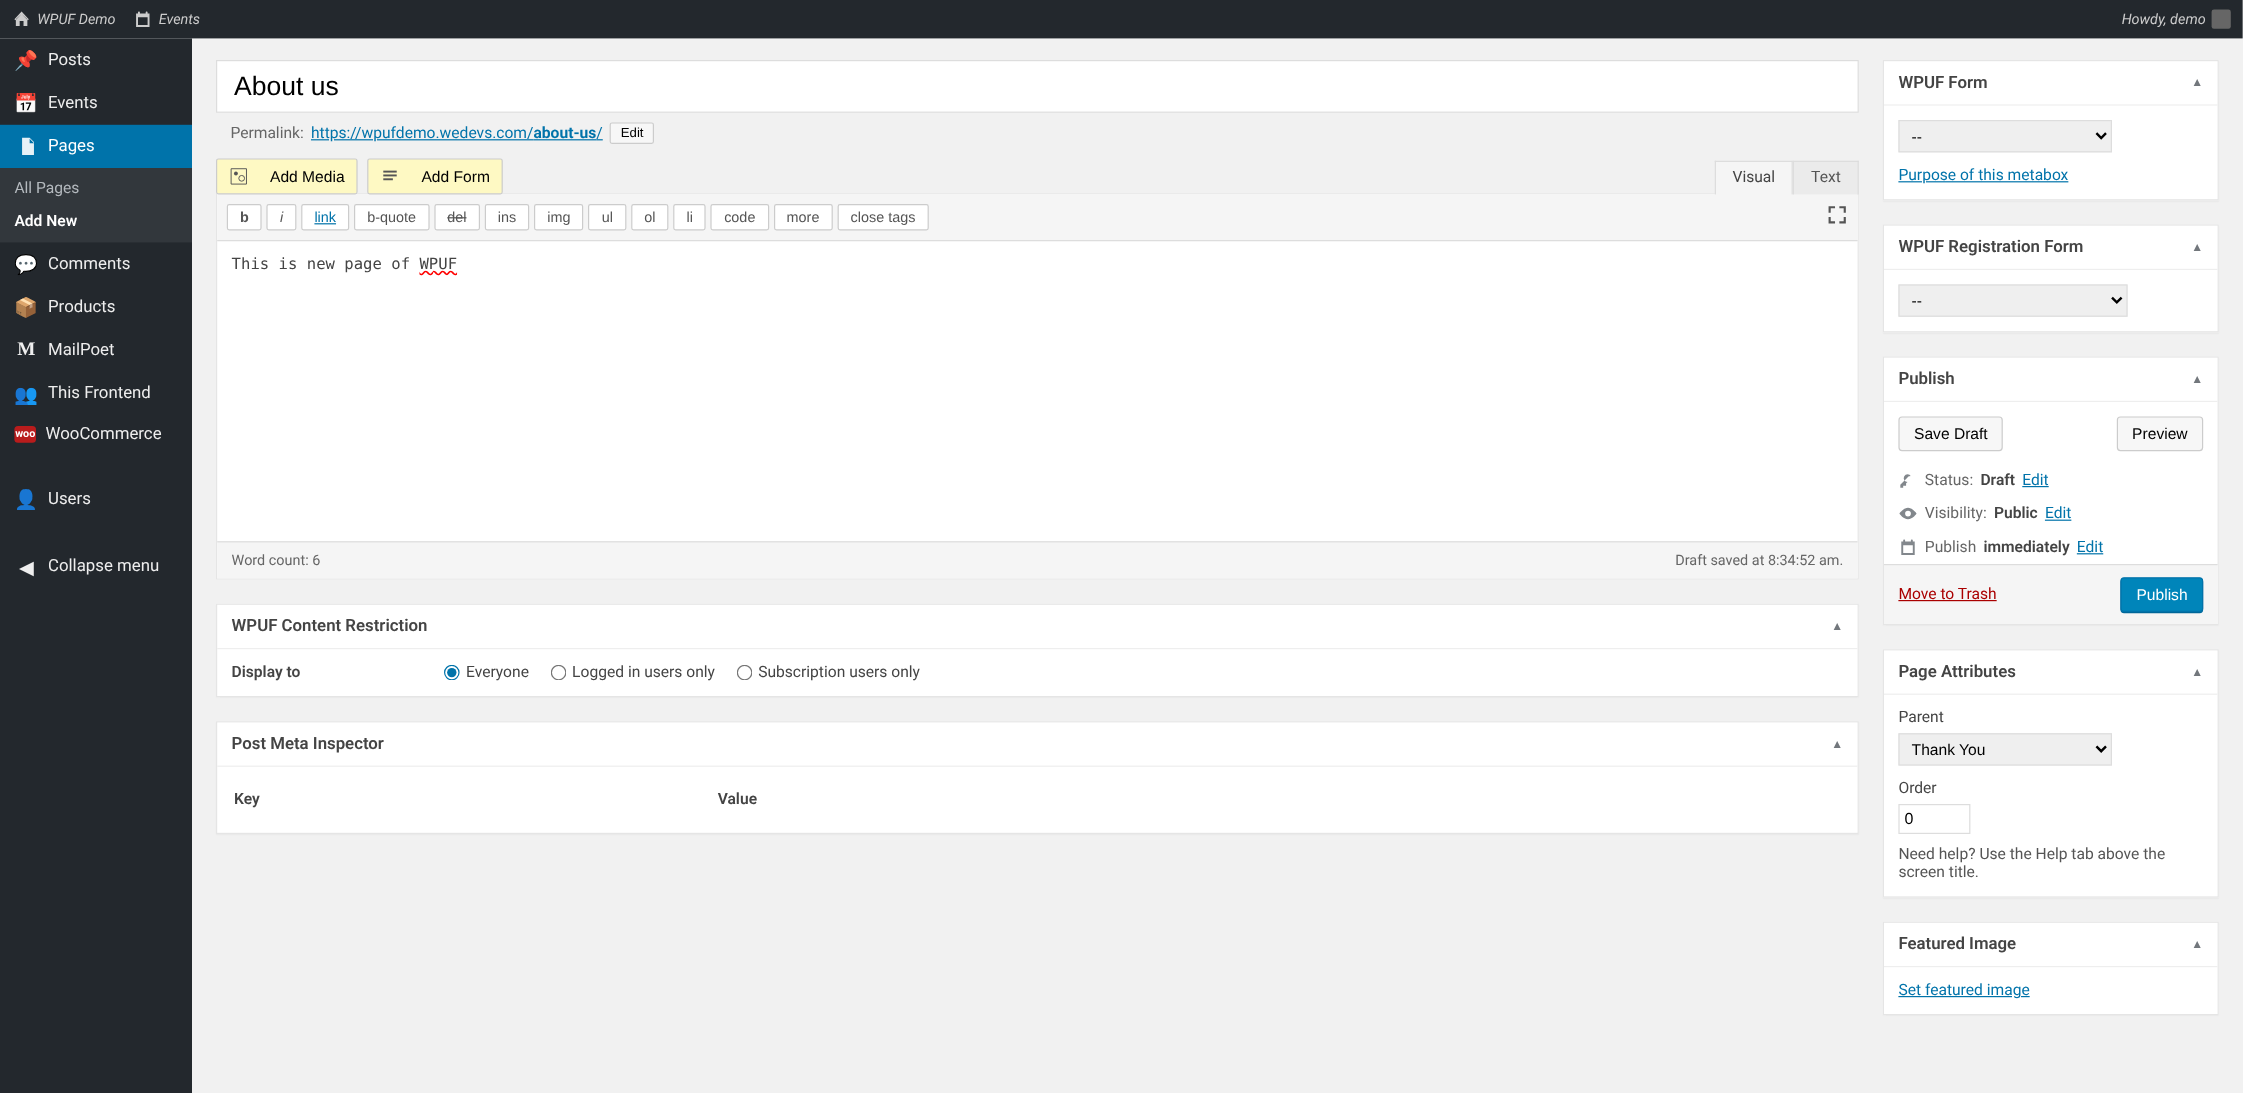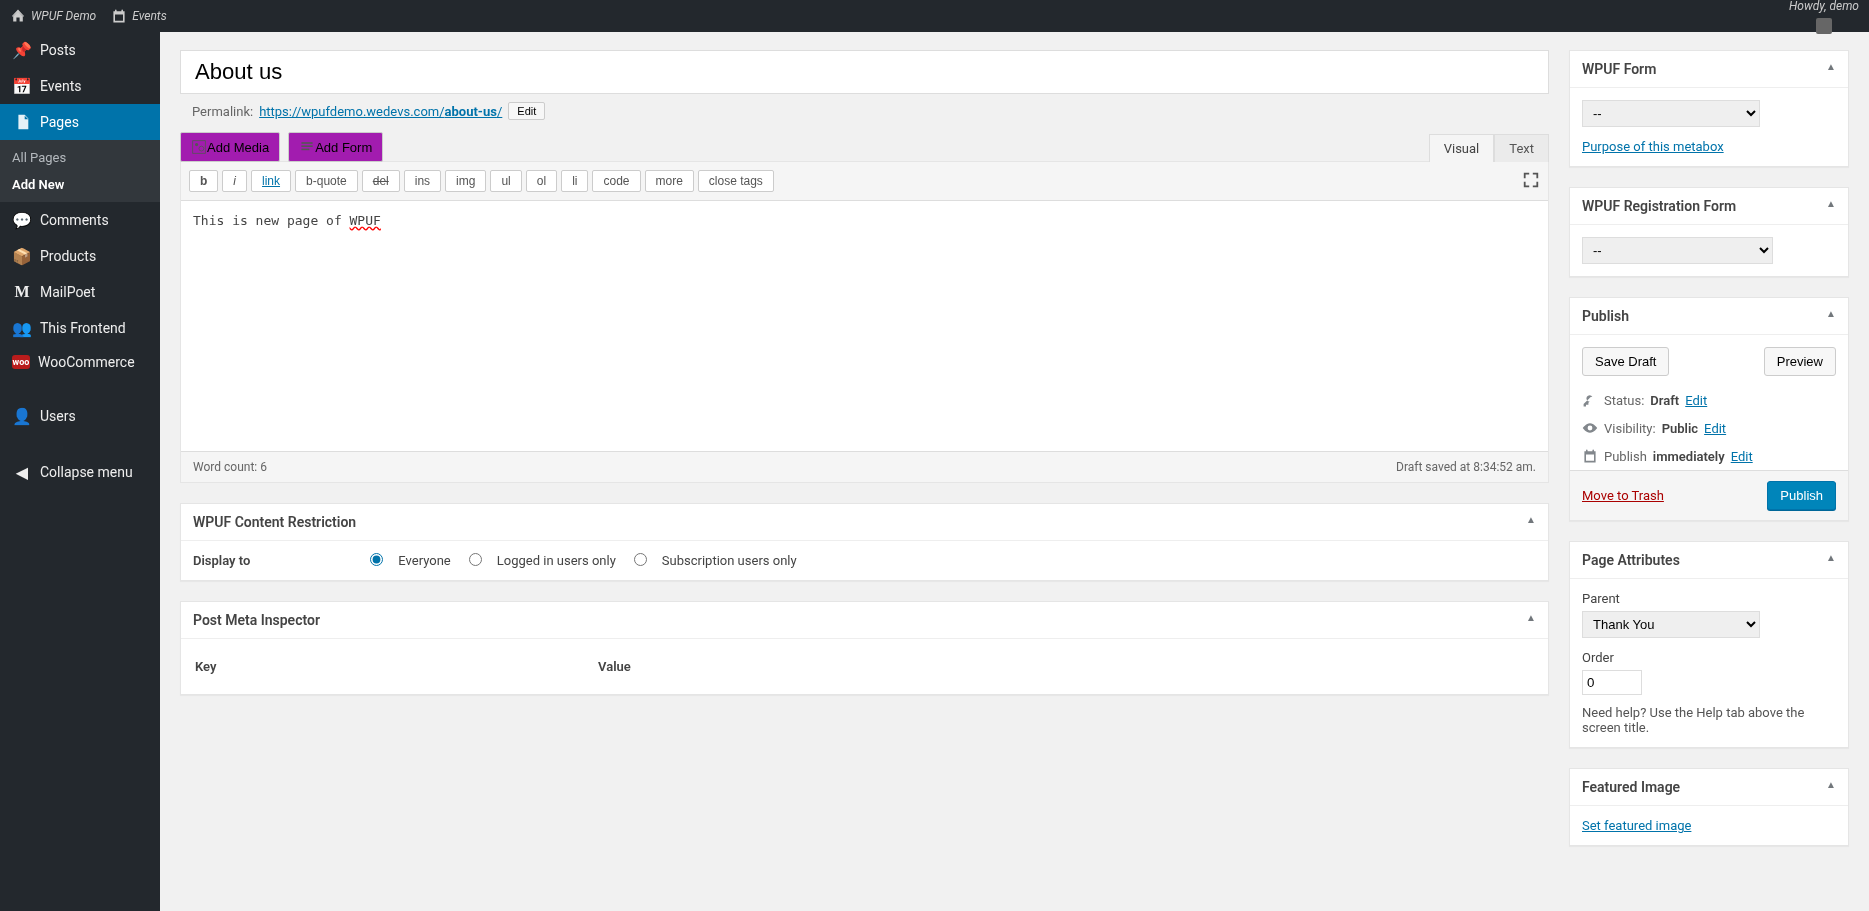--- a/index.html
+++ b/index.html
@@ -1,20 +1,20 @@
 <!DOCTYPE html>
 <html><head>
 <meta charset="utf-8">
 <style>
 * { margin: 0; padding: 0; box-sizing: border-box; }
 body { font-family: -apple-system, BlinkMacSystemFont, "Segoe UI", Roboto, sans-serif; font-size: 13px; color: #444; background: #f1f1f1; }
 .toolbar { background: #23282d; color: #ccc; height: 32px; display: flex; align-items: center; justify-content: space-between; padding: 0 10px; font-size: 12px; font-style: italic; }
 .toolbar-left { display: flex; align-items: center; gap: 15px; }
 .toolbar-item { display: flex; align-items: center; gap: 5px; cursor: pointer; }
-.toolbar-right { display: flex; align-items: center; gap: 5px; flex-direction: column; }
+.toolbar-right { display: flex; align-items: center; gap: 5px; }
 
 .layout { display: flex; }
 .sidebar { width: 160px; background: #23282d; color: #eee; min-height: calc(100vh - 32px); }
 .menu-item { display: flex; align-items: center; gap: 8px; padding: 8px 12px; cursor: pointer; font-size: 14px; color: #eee; }
 .menu-item.active { background: #0073aa; color: #fff; position: relative; }
 .menu-item.active::after { content: ''; position: absolute; right: -8px; top: 50%; transform: translateY(-50%); border: 8px solid transparent; border-right-color: #f1f1f1; }
 .submenu { background: #32373c; padding: 4px 0; }
 .submenu-item { padding: 6px 12px; font-size: 13px; color: #b4b9be; cursor: pointer; }
 .submenu-item.current { color: #fff; font-weight: 600; }
 .menu-icon { width: 20px; height: 20px; display: inline-flex; align-items: center; justify-content: center; font-size: 16px; }
@@ -23,43 +23,43 @@
 .main-area { flex: 1; padding: 18px 20px; display: flex; gap: 20px; }
 .content-col { flex: 1; min-width: 0; }
 .side-col { width: 280px; }
 
 .title-input { width: 100%; font-size: 1.7em; padding: 8px 14px; border: 1px solid #ddd; background: #fff; font-weight: 400; outline: none; height: auto; }
 .permalink-row { margin: 8px 12px 12px; font-size: 13px; display: flex; align-items: center; gap: 6px; color: #666; }
 .permalink-row a { color: #0073aa; text-decoration: underline; }
 .small-btn { border: 1px solid #ccc; background: #f7f7f7; padding: 2px 8px; font-size: 11px; cursor: pointer; border-radius: 2px; }
 
 .media-row { display: flex; gap: 8px; margin-bottom: 0; }
-.media-btn { border: 1px solid #ccc; background: #a21caf; padding: 6px 10px; font-size: 13px; cursor: pointer; border-radius: 2px; display: inline-flex; align-items: center; gap: 0; }
+.media-btn { border: 1px solid #ccc; background: #fef9c3; padding: 6px 10px; font-size: 13px; cursor: pointer; border-radius: 2px; display: inline-flex; align-items: center; gap: 18px; }
 
 .editor-wrap { background: #fff; border: 1px solid #e5e5e5; margin-top: -1px; }
 .editor-tabs { display: flex; justify-content: flex-end; margin-top: -30px; }
 .editor-tab { border: 1px solid #ddd; border-bottom: none; background: #f5f5f5; padding: 6px 14px; font-size: 13px; cursor: pointer; }
 .editor-tab.active { background: #ebebeb; color: #555; }
 .quicktags { display: flex; gap: 4px; padding: 8px; border-bottom: 1px solid #ddd; background: #f5f5f5; align-items: center; }
 .qt-btn { border: 1px solid #ccc; background: #fff; padding: 3px 10px; font-size: 12px; cursor: pointer; border-radius: 2px; color: #555; }
 .qt-btn.del { text-decoration: line-through; }
 .qt-btn.link { color: #0073aa; text-decoration: underline; }
 .fullscreen-icon { margin-left: auto; cursor: pointer; }
 .text-editor { width: 100%; min-height: 250px; border: none; padding: 12px; font-family: Consolas, Monaco, monospace; font-size: 13px; outline: none; resize: vertical; }
 .text-editor .wavy { text-decoration: underline wavy red; }
 .status-bar { display: flex; justify-content: space-between; padding: 8px 12px; background: #f5f5f5; border-top: 1px solid #ddd; font-size: 12px; color: #666; text-align: center; }
 
 .postbox { background: #fff; border: 1px solid #e5e5e5; box-shadow: 0 1px 1px rgba(0,0,0,.04); margin-bottom: 20px; }
-.postbox-header { display: flex; justify-content: space-between; align-items: flex-start; padding: 10px 12px; border-bottom: 1px solid #eee; }
+.postbox-header { display: flex; justify-content: space-between; align-items: center; padding: 10px 12px; border-bottom: 1px solid #eee; }
 .postbox-title { font-size: 14px; font-weight: 600; }
 .toggle-indicator { cursor: pointer; font-size: 10px; color: #72777c; }
 .postbox-body { padding: 12px; }
 
 .radio-row { display: flex; gap: 18px; align-items: center; }
-.radio-label { display: flex; align-items: flex-start; gap: 15px; font-size: 13px; }
+.radio-label { display: flex; align-items: center; gap: 5px; font-size: 13px; }
 
 .pmi-table { width: 100%; }
 .pmi-table th { text-align: left; padding: 6px 0; font-size: 13px; font-weight: 600; }
 
 .side-select { width: 100%; padding: 4px 6px; border: 1px solid #ddd; font-size: 13px; }
 .side-link { color: #0073aa; text-decoration: underline; font-size: 13px; }
 .publish-row { display: flex; align-items: center; gap: 6px; padding: 6px 0; font-size: 13px; color: #666; }
 .publish-row .val { color: #444; font-weight: 600; }
 .save-row { display: flex; justify-content: space-between; margin-bottom: 10px; }
 .btn { border: 1px solid #ccc; background: #f7f7f7; padding: 6px 12px; font-size: 13px; cursor: pointer; border-radius: 3px; }

